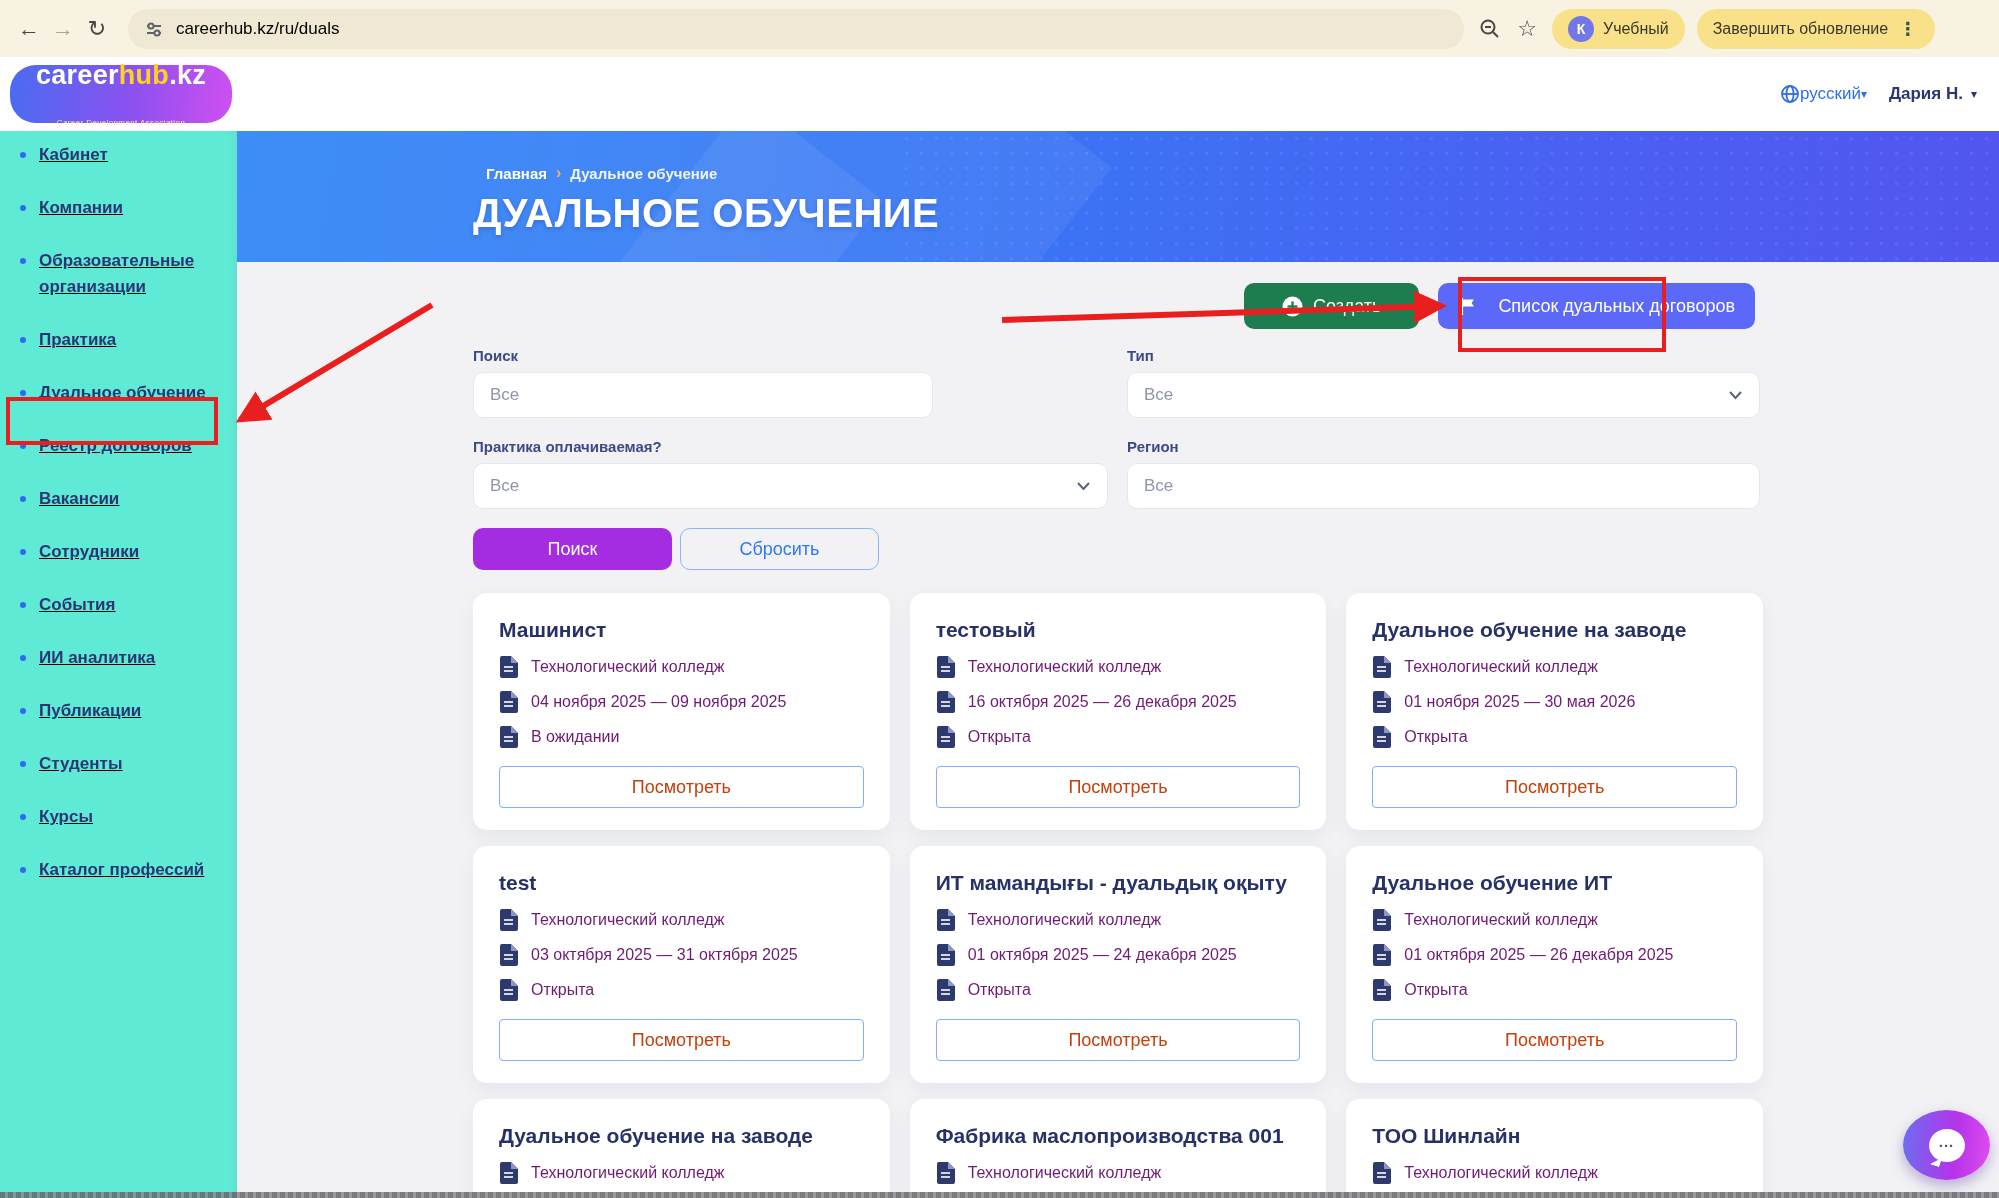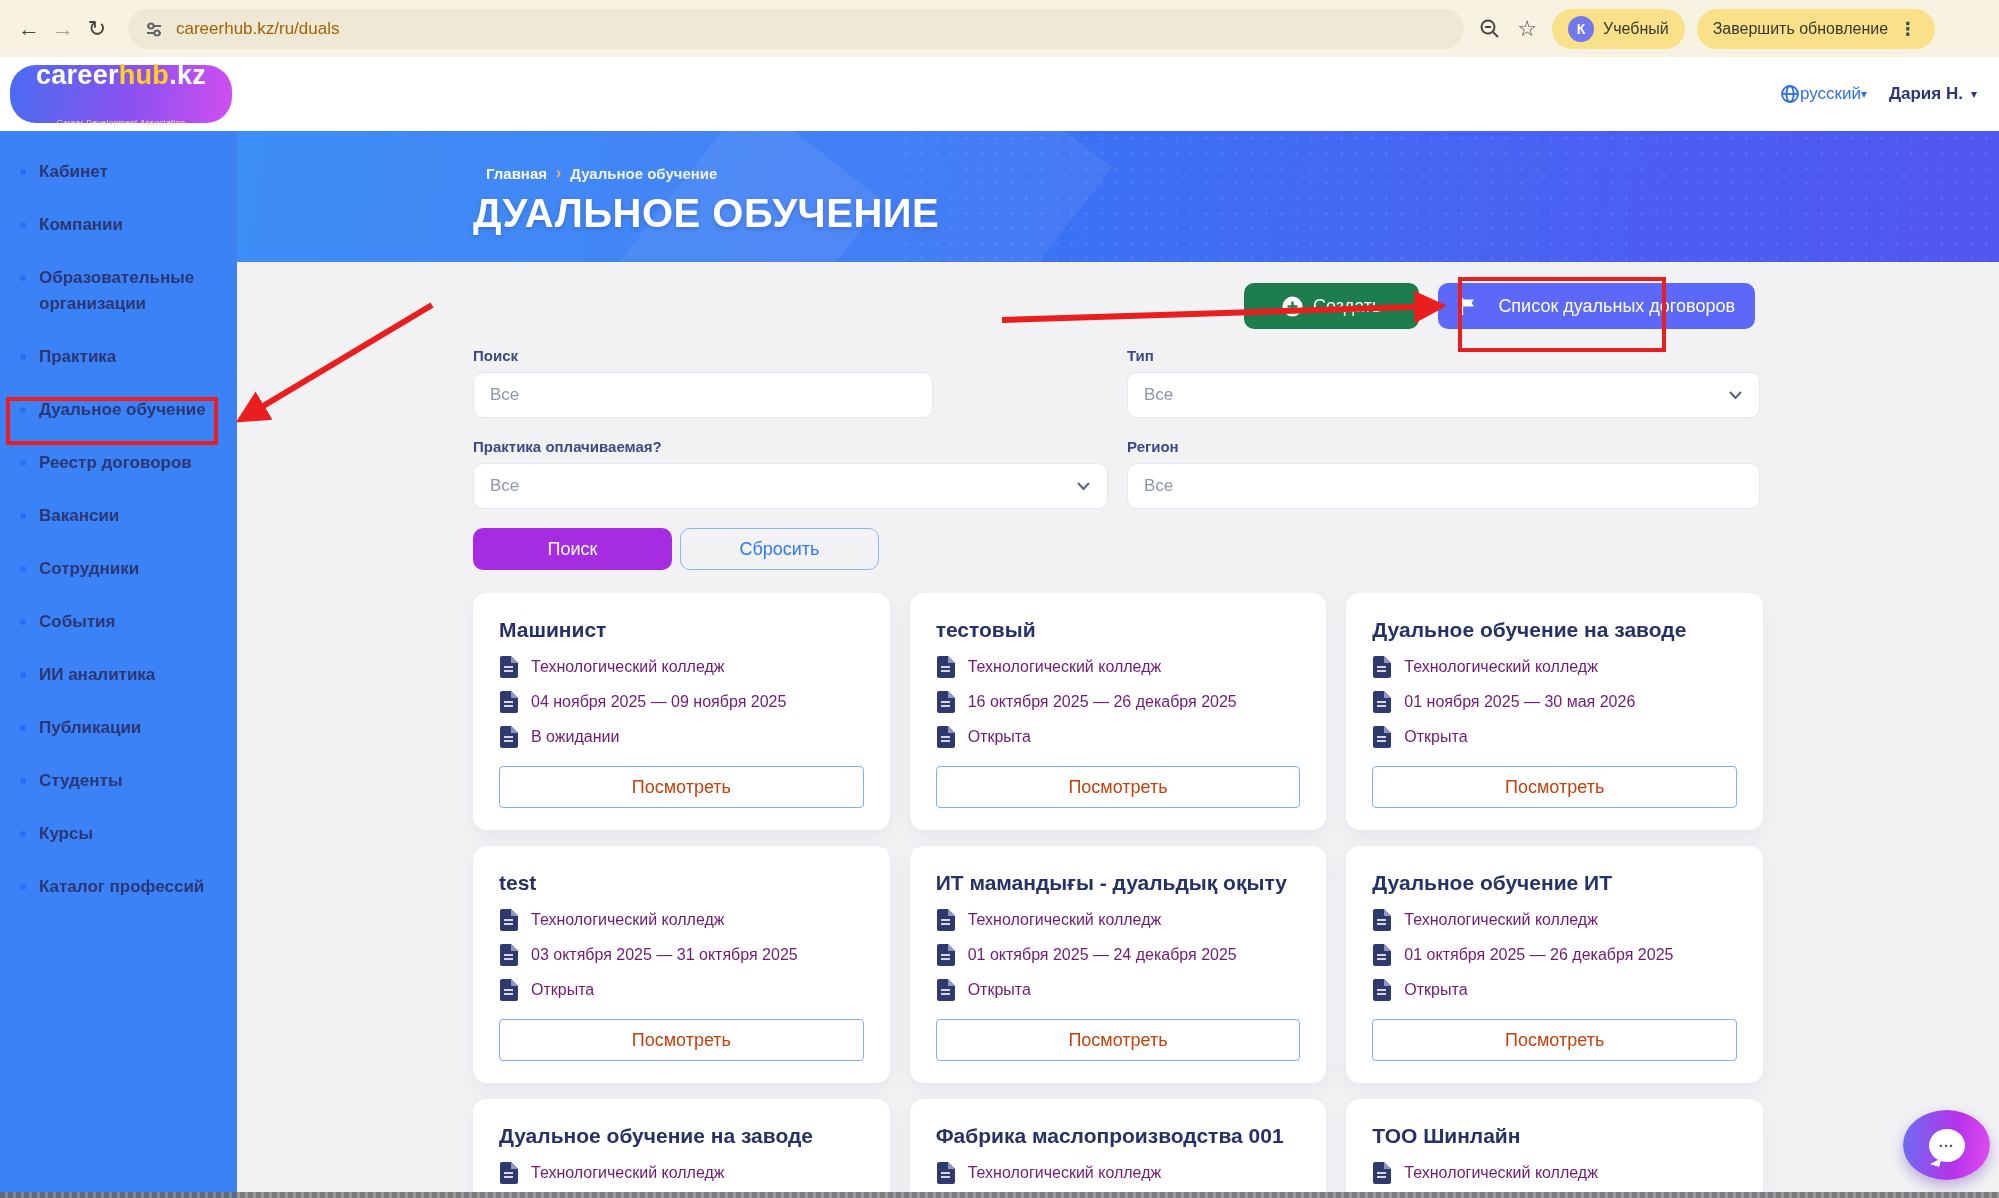--- a/index.html
+++ b/index.html
@@ -5,41 +5,41 @@
   * { margin:0; padding:0; box-sizing:border-box; }
   html,body { width:1999px; height:1198px; overflow:hidden; }
   body { position:relative; font-family:"Liberation Sans","DejaVu Sans",sans-serif; background:#f2f2f4; }
 
   
   .browser-bar { position:absolute; left:0; top:0; width:1999px; height:57px; background:#f8f2e3; display:flex; align-items:center; z-index:5; }
   .nav-ic { font-size:22px; color:#474741; width:34px; text-align:center; cursor:pointer; }
   .nav-ic.back { margin-left:12px; }
   .nav-ic.fwd { color:#a9a395; }
   .url-pill { margin-left:14px; width:1336px; height:40px; background:#efe8d5; border-radius:20px; display:flex; align-items:center; padding:0 16px; }
-  .url-text { font-size:17px; color:#a16207; margin-left:12px; }
+  .url-text { font-size:17px; color:#000000; margin-left:12px; }
   .bar-right { display:flex; align-items:center; margin-left:14px; gap:12px; }
   .chip { height:40px; background:#f8e189; border-radius:20px; display:flex; align-items:center; padding:0 16px; gap:9px; cursor:pointer; }
   .chip-label { font-size:16px; color:#3a382c; font-weight:500; white-space:nowrap; }
   .avatar-k { width:26px; height:26px; border-radius:50%; background:#7277e9; color:#fff; font-size:14px; font-weight:700; display:flex; align-items:center; justify-content:center; }
   .dots { font-size:18px; color:#3c5149; font-weight:700; padding:0 2px; cursor:pointer; }
 
   
   .site-header { position:absolute; left:0; top:57px; width:1999px; height:74px; background:#ffffff; z-index:4; display:flex; align-items:center; justify-content:space-between; }
   .logo { margin-left:10px; width:222px; height:58px; border-radius:26px; background:linear-gradient(95deg,#4a6cf0 0%,#8b51f0 55%,#d04ff0 100%); display:flex; flex-direction:column; align-items:center; justify-content:center; cursor:pointer;gap:28px; }
   .logo-line { font-size:27px; font-weight:700; color:#fff; line-height:28px; letter-spacing:.3px; }
   .logo-line .hub { color:#ffd21f; }
   .logo-sub { font-size:8px; color:#ffe9b0; letter-spacing:.4px; margin-top:1px; }
   .header-right { display:flex; align-items:center; gap:22px; padding-right:22px; }
   .lang-switch { display:flex; align-items:center; gap:0; color:#2f6fe4; font-size:17px; font-weight:500; cursor:pointer; }
   .user-menu { display:flex; align-items:center; gap:8px; color:#2b3674; font-size:17px; font-weight:600; cursor:pointer; }
   .caret { font-size:12px; color:#2b3674; }
   .lang-switch .caret { color:#2f6fe4; }
 
   
-  .sidebar { position:absolute; left:0; top:131px; width:237px; bottom:0; background:#3b82f6; box-shadow:inset -8px 0 10px -8px rgba(120,130,160,.18); padding:28px 14px 0 20px; z-index:3; }
+  .sidebar { position:absolute; left:0; top:114px; width:237px; bottom:0; background:#5eead4; box-shadow:inset -8px 0 10px -8px rgba(120,130,160,.18); padding:28px 14px 0 20px; z-index:3;text-decoration:underline; }
   .side-item { display:flex; align-items:flex-start; margin-bottom:27px; cursor:pointer; }
   .side-dot { width:6px; height:6px; border-radius:50%; background:#2e6bf0; margin:10px 13px 0 0; flex:none; }
   .side-label { font-size:17px; font-weight:600; color:#2b3674; line-height:26px; }
 
   
   .main { position:absolute; left:237px; top:131px; right:0; bottom:0; background:#f2f2f4; overflow:hidden; z-index:2; }
   .hero { position:relative; height:131px; background:linear-gradient(100deg,#2f86f6 0%,#3a74f5 45%,#4b5ff2 78%,#5156ee 100%); overflow:hidden; }
   .hero::before { content:""; position:absolute; left:-80px; top:-180px; width:620px; height:560px; background:rgba(255,255,255,.07); transform:rotate(38deg); }
   .hero::after { content:""; position:absolute; left:420px; top:-120px; width:330px; height:520px; background:rgba(255,255,255,.06); transform:rotate(38deg); }
   .hero-dots { position:absolute; right:0; top:0; width:1100px; height:131px;

